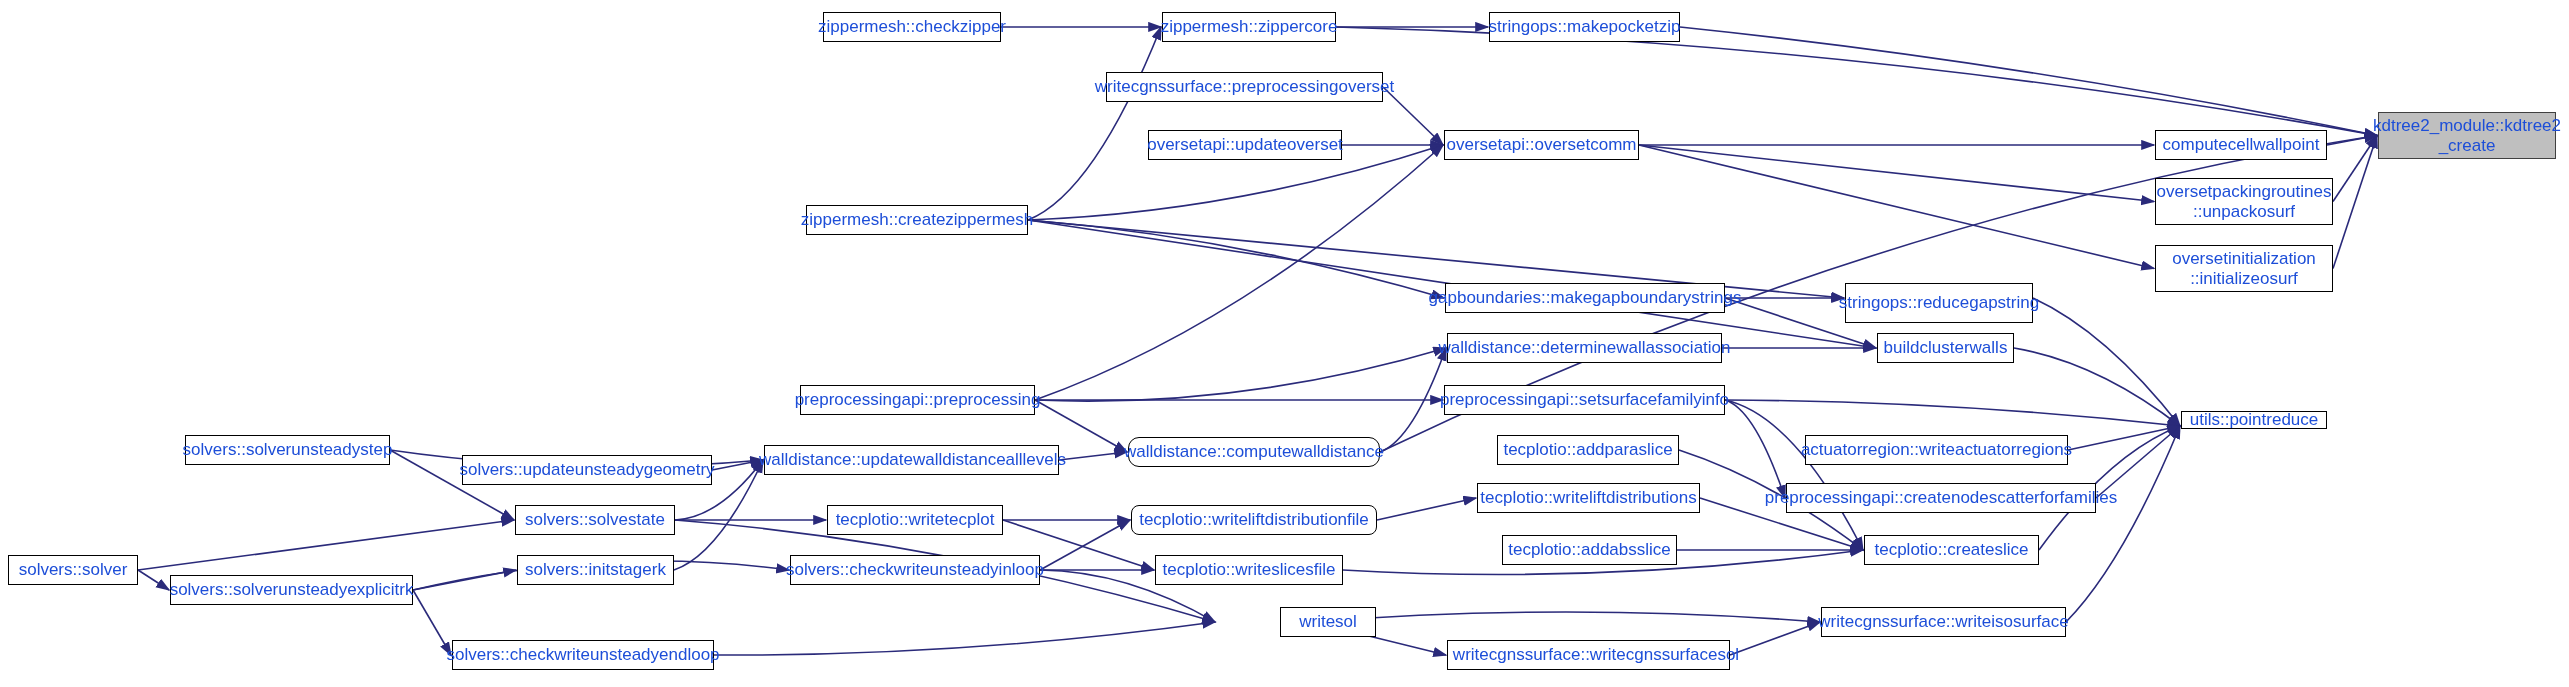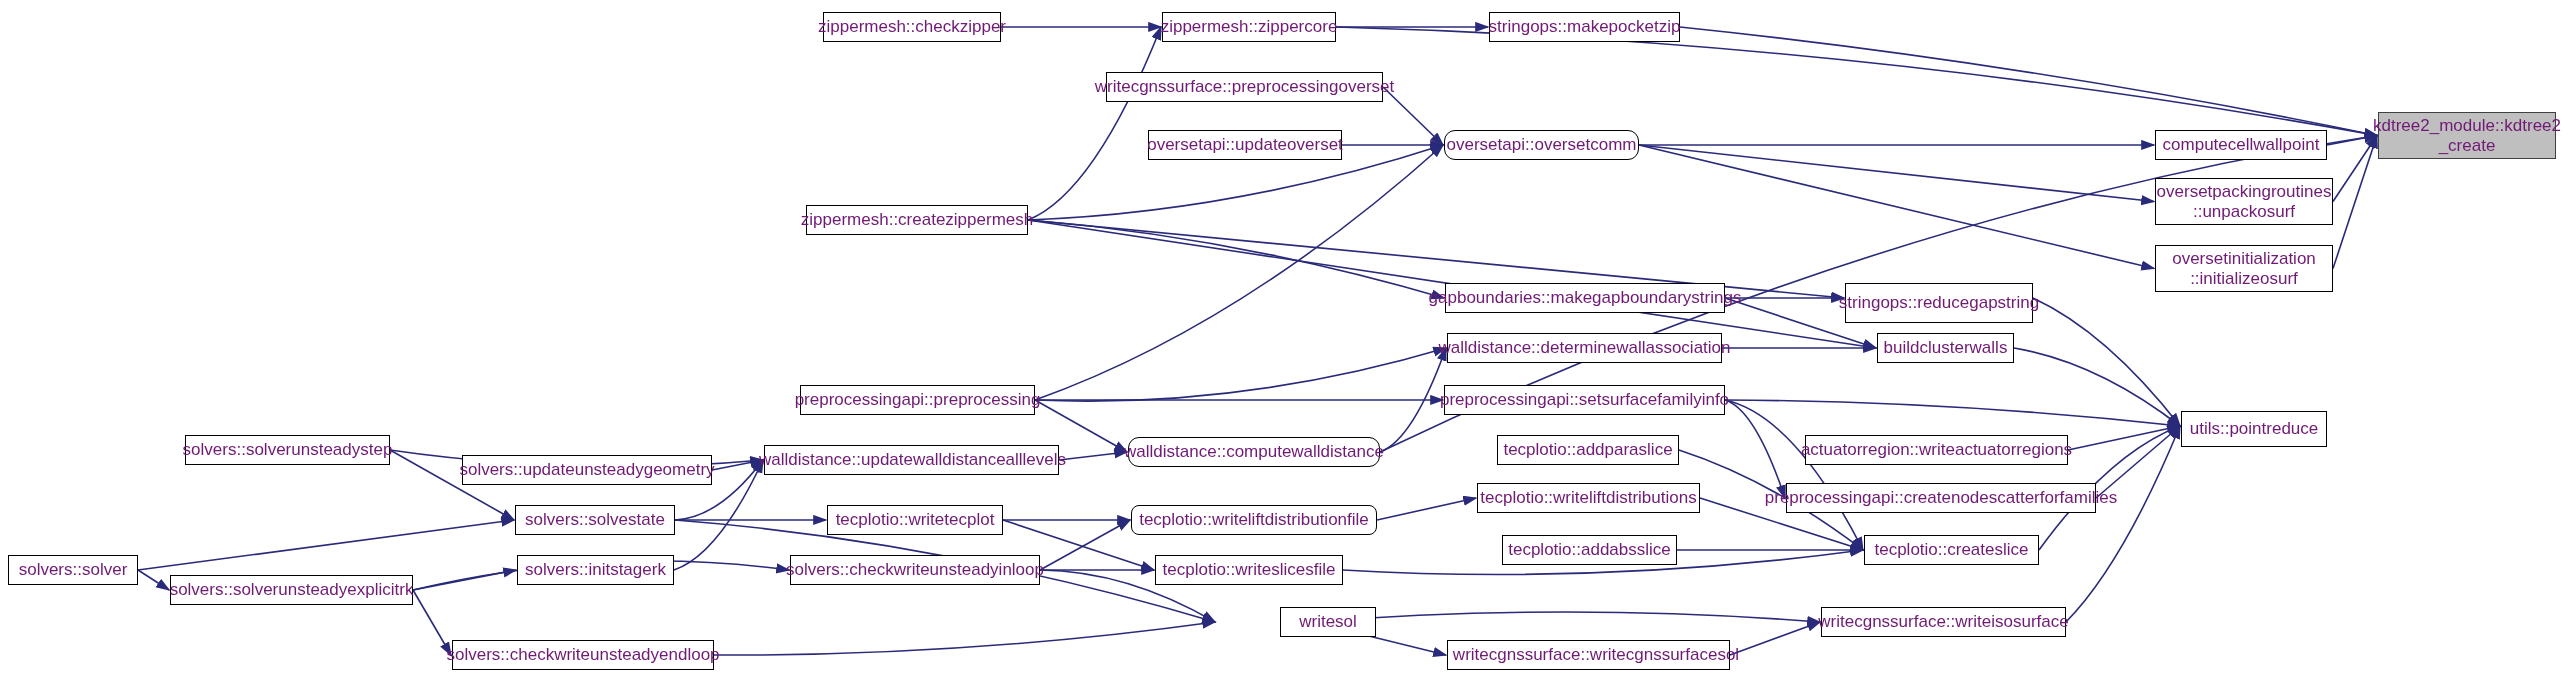--- a/index.html
+++ b/index.html
@@ -2,21 +2,21 @@
 <html><head>
 <meta charset="utf-8">
 <title>Caller Graph</title>
 <style>
   html,body{margin:0;padding:0;background:#ffffff;}
   body{font-family:"Liberation Sans",sans-serif;}
   #graph{position:relative;width:2569px;height:687px;background:#ffffff;overflow:hidden;}
   #edges{position:absolute;left:0;top:0;width:2569px;height:687px;pointer-events:none;}
   .node{position:absolute;box-sizing:border-box;border:1.5px solid #000000;background:#ffffff;
         display:flex;align-items:center;justify-content:center;text-align:center;
-        font-family:"Liberation Sans",sans-serif;font-size:17px;color:#701a75;line-height:1.12;
+        font-family:"Liberation Sans",sans-serif;font-size:17px;color:#1d4ed8;line-height:1.12;
         white-space:pre-line;padding:0 6px;}
   .node.highlight{background:#bfbfbf;border-color:#404040;}
   .node.two-line{line-height:1.15;}
 </style>
 </head>
 <body>
 
 <div id="graph">
   <svg id="edges" xmlns="http://www.w3.org/2000/svg">
     <defs>
@@ -88,42 +88,42 @@
         <path d="M1730,655 L1820,622" fill="none" stroke="#2a2a7a" stroke-width="1.6" marker-end="url(#arrow)"></path>
         <path d="M714,655 Q964.5,656.5 1215,622" fill="none" stroke="#2a2a7a" stroke-width="1.6" marker-end="url(#arrow)"></path>
       </g>
   </svg>
   <div id="nodes">
       <div class="node" style="left: 823px; top: 12px; width: 178px; height: 30px;">zippermesh::checkzipper</div>
       <div class="node" style="left: 1162px; top: 12px; width: 174px; height: 30px;">zippermesh::zippercore</div>
       <div class="node" style="left: 1489px; top: 12px; width: 191px; height: 30px;">stringops::makepocketzip</div>
       <div class="node" style="left: 1106px; top: 72px; width: 277px; height: 30px;">writecgnssurface::preprocessingoverset</div>
       <div class="node" style="left: 1148px; top: 130px; width: 194px; height: 30px;">oversetapi::updateoverset</div>
-      <div class="node" style="left: 1444px; top: 130px; width: 195px; height: 30px; border-radius: 11px;">oversetapi::oversetcomm</div>
+      <div class="node" style="left: 1444px; top: 130px; width: 195px; height: 30px;">oversetapi::oversetcomm</div>
       <div class="node" style="left: 2155px; top: 130px; width: 172px; height: 30px;">computecellwallpoint</div>
       <div class="node highlight two-line" style="left: 2378px; top: 112px; width: 178px; height: 47px;">kdtree2_module::kdtree2
 _create</div>
       <div class="node two-line" style="left: 2155px; top: 178px; width: 178px; height: 47px;">oversetpackingroutines
 ::unpackosurf</div>
       <div class="node" style="left: 806px; top: 205px; width: 222px; height: 30px;">zippermesh::createzippermesh</div>
       <div class="node two-line" style="left: 2155px; top: 245px; width: 178px; height: 47px;">oversetinitialization
 ::initializeosurf</div>
       <div class="node" style="left: 1445px; top: 283px; width: 280px; height: 30px;">gapboundaries::makegapboundarystrings</div>
       <div class="node" style="left: 1845px; top: 283px; width: 188px; height: 40px;">stringops::reducegapstring</div>
       <div class="node" style="left: 1447px; top: 333px; width: 275px; height: 30px;">walldistance::determinewallassociation</div>
       <div class="node" style="left: 1877px; top: 333px; width: 137px; height: 30px;">buildclusterwalls</div>
       <div class="node" style="left: 800px; top: 385px; width: 235px; height: 30px;">preprocessingapi::preprocessing</div>
       <div class="node" style="left: 1444px; top: 385px; width: 281px; height: 30px;">preprocessingapi::setsurfacefamilyinfo</div>
       <div class="node" style="left: 185px; top: 435px; width: 205px; height: 30px;">solvers::solverunsteadystep</div>
       <div class="node" style="left: 462px; top: 455px; width: 250px; height: 30px;">solvers::updateunsteadygeometry</div>
       <div class="node" style="left: 764px; top: 445px; width: 295px; height: 30px; padding-left: 8px;">walldistance::updatewalldistancealllevels</div>
       <div class="node" style="left: 1128px; top: 437px; width: 252px; height: 30px; border-radius: 11px;">walldistance::computewalldistance</div>
       <div class="node" style="left: 1497px; top: 435px; width: 182px; height: 30px;">tecplotio::addparaslice</div>
       <div class="node" style="left: 1805px; top: 435px; width: 263px; height: 30px;">actuatorregion::writeactuatorregions</div>
-      <div class="node" style="left: 2181px; top: 411px; width: 146px; height: 36px;">utils::pointreduce</div>
+      <div class="node" style="left: 2181px; top: 411px; width: 146px; height: 18px;">utils::pointreduce</div>
       <div class="node" style="left: 515px; top: 505px; width: 160px; height: 30px;">solvers::solvestate</div>
       <div class="node" style="left: 827px; top: 505px; width: 176px; height: 30px;">tecplotio::writetecplot</div>
       <div class="node" style="left: 1131px; top: 505px; width: 246px; height: 30px; border-radius: 8px;">tecplotio::writeliftdistributionfile</div>
       <div class="node" style="left: 1477px; top: 483px; width: 223px; height: 30px;">tecplotio::writeliftdistributions</div>
       <div class="node" style="left: 1786px; top: 483px; width: 310px; height: 30px;">preprocessingapi::createnodescatterforfamilies</div>
       <div class="node" style="left: 1502px; top: 535px; width: 175px; height: 30px;">tecplotio::addabsslice</div>
       <div class="node" style="left: 1864px; top: 535px; width: 175px; height: 30px;">tecplotio::createslice</div>
       <div class="node" style="left: 8px; top: 555px; width: 130px; height: 30px;">solvers::solver</div>
       <div class="node" style="left: 517px; top: 555px; width: 157px; height: 30px;">solvers::initstagerk</div>
       <div class="node" style="left: 790px; top: 555px; width: 250px; height: 30px;">solvers::checkwriteunsteadyinloop</div>

